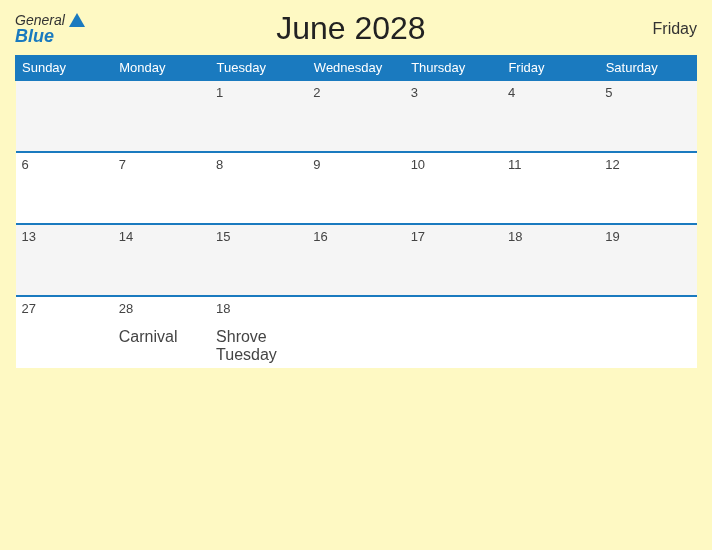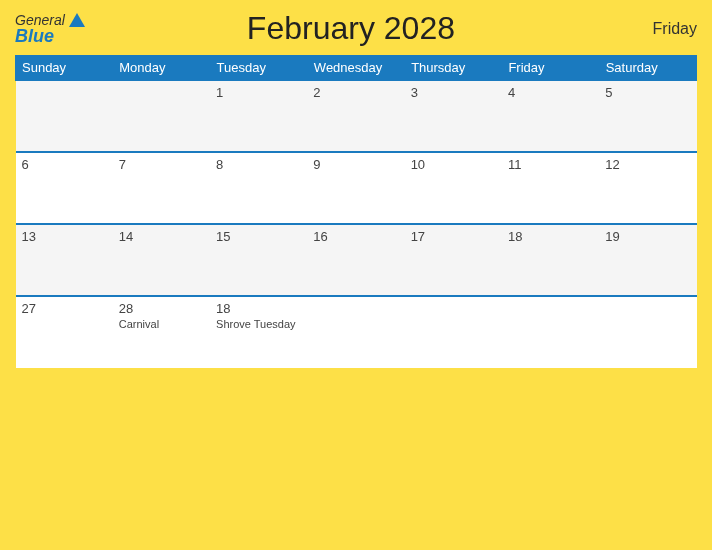--- a/index.html
+++ b/index.html
@@ -6,21 +6,21 @@
     body {
       width: 712px;
       height: 550px;
       background: #fff;
       font-family: Arial, sans-serif;
       overflow: hidden;
     }
     .calendar-container {
       width: 712px;
       height: 550px;
-      background: #fde047;
+      background: #fef9c3;
       padding: 10px 15px 10px 15px;
     }
     .header {
       display: flex;
       align-items: center;
       justify-content: space-between;
       margin-bottom: 8px;
     }
     .logo {
       display: flex;
@@ -94,39 +94,39 @@
     }
     .week-row:nth-child(even) td {
       background: #fff;
     }
     .day-num {
       font-size: 13px;
       color: #444;
       display: block;
     }
     .event-label {
-      font-size: 11px;
+      font-size: 16px;
       color: #444;
       display: block;
-      margin-top: 2px;
+      margin-top: 12px;
     }
   </style>
 </head>
 <body>
 
 <div class="calendar-container">
   <div class="header">
     <div class="logo">
       <div class="logo-row">
         <span class="logo-general">General</span>
         <div class="logo-triangle"></div>
       </div>
       <span class="logo-blue">Blue</span>
     </div>
-    <h1 class="title">February 2028</h1>
+    <h1 class="title">June 2028</h1>
     <div class="country">Friday</div>
   </div>
 
   <table class="calendar-table">
     <thead>
       <tr>
         <th class="day-header">Sunday</th>
         <th class="day-header">Monday</th>
         <th class="day-header">Tuesday</th>
         <th class="day-header">Wednesday</th>

